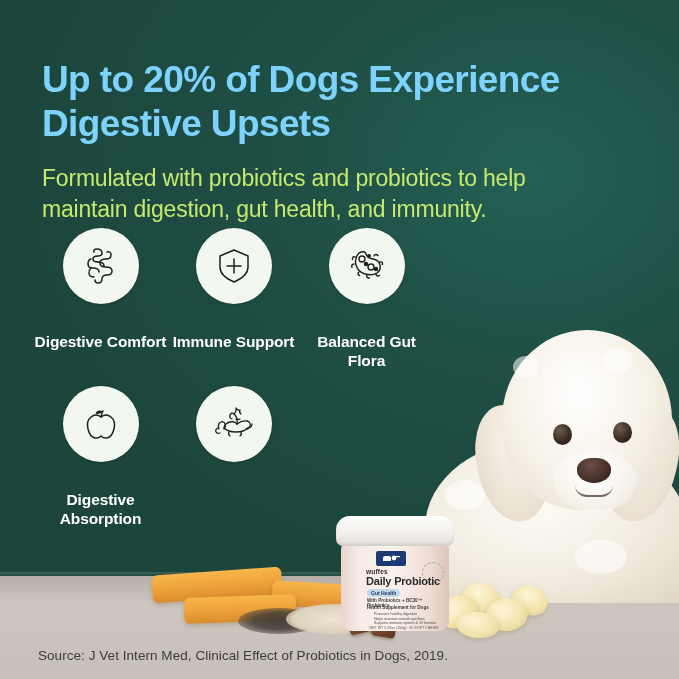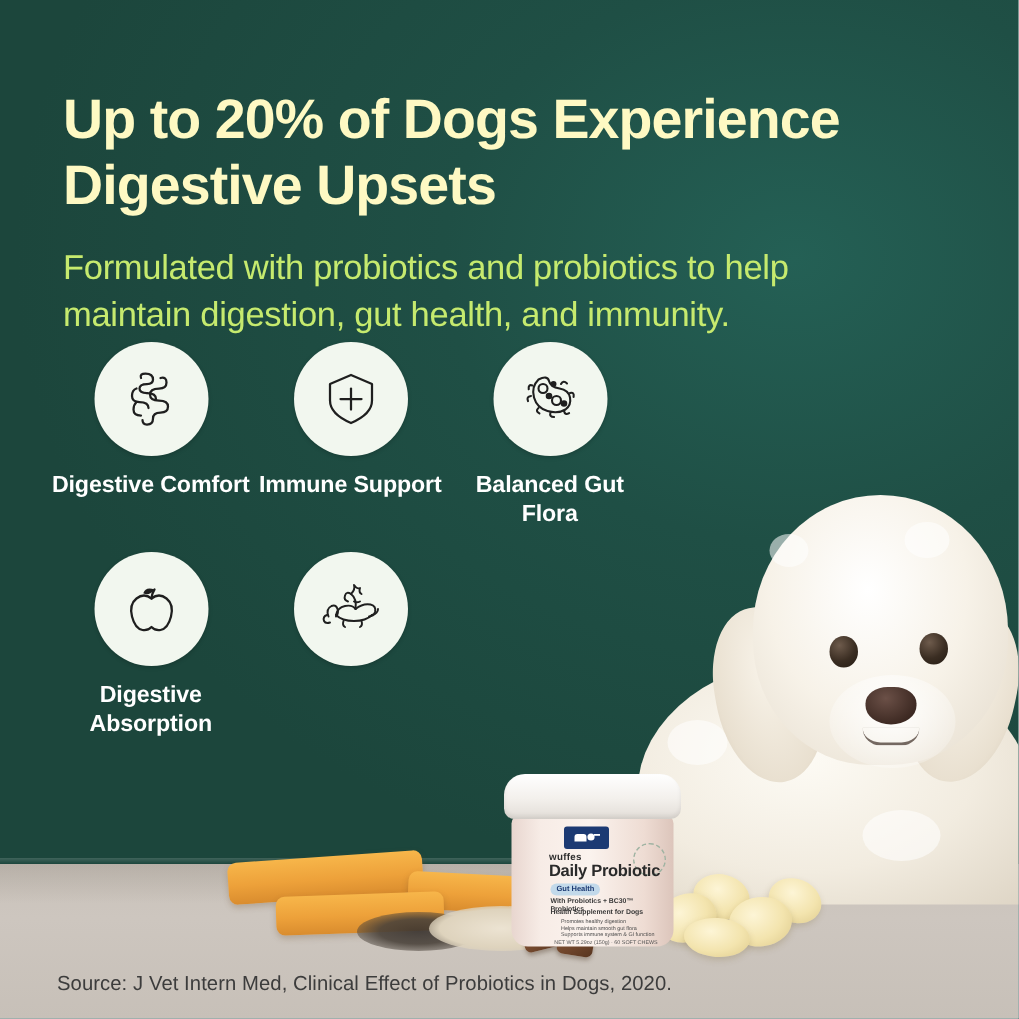--- a/index.html
+++ b/index.html
@@ -39,21 +39,21 @@
   .table-shadow{
     position:absolute; left:0; top:576px; width:679px; height:26px;
     background: linear-gradient(to bottom, rgba(120,110,100,0.22), rgba(120,110,100,0));
   }
 
   
   .headline {
     position: absolute;
     left: 42px; top: 33px;
     width: 600px;
-    color: #fef9c3;
+    color: #7dd3fc;
     font-size: 37px;
     line-height: 44px;
     font-weight: 700;
     letter-spacing: -0.6px;
   }
   .subhead {
     position: absolute;
     left: 42px; top: 140px;
     width: 575px;
     color: #c6ea6e;
@@ -84,21 +84,21 @@
     width: 76px; height: 76px;
     border-radius: 50%;
     background: #f2f7ef;
     display: flex;
     align-items: center;
     justify-content: center;
     box-shadow: 0 1px 3px rgba(0,0,0,0.18);
   }
   .icon-circle svg { display: block; }
   .benefit-label {
-    margin-top: 10px;
+    margin-top: 28px;
     color: #ffffff;
     font-size: 15.5px;
     line-height: 19px;
     font-weight: 600;
     text-align: center;
     letter-spacing: -0.1px;
     max-width: 132px;
   }
 
   
@@ -393,15 +393,15 @@
             <path d="M30 30 Q31 33 29 34"></path>
             <path d="M25 17 Q27 18 29 17"></path>
           </svg>
         </div>
       </div>
 
 
     </div>
   </div>
 
-  <div class="source">Source: J Vet Intern Med, Clinical Effect of Probiotics in Dogs, 2020.</div>
+  <div class="source">Source: J Vet Intern Med, Clinical Effect of Probiotics in Dogs, 2019.</div>
 
 </div>
 
 </body></html>

